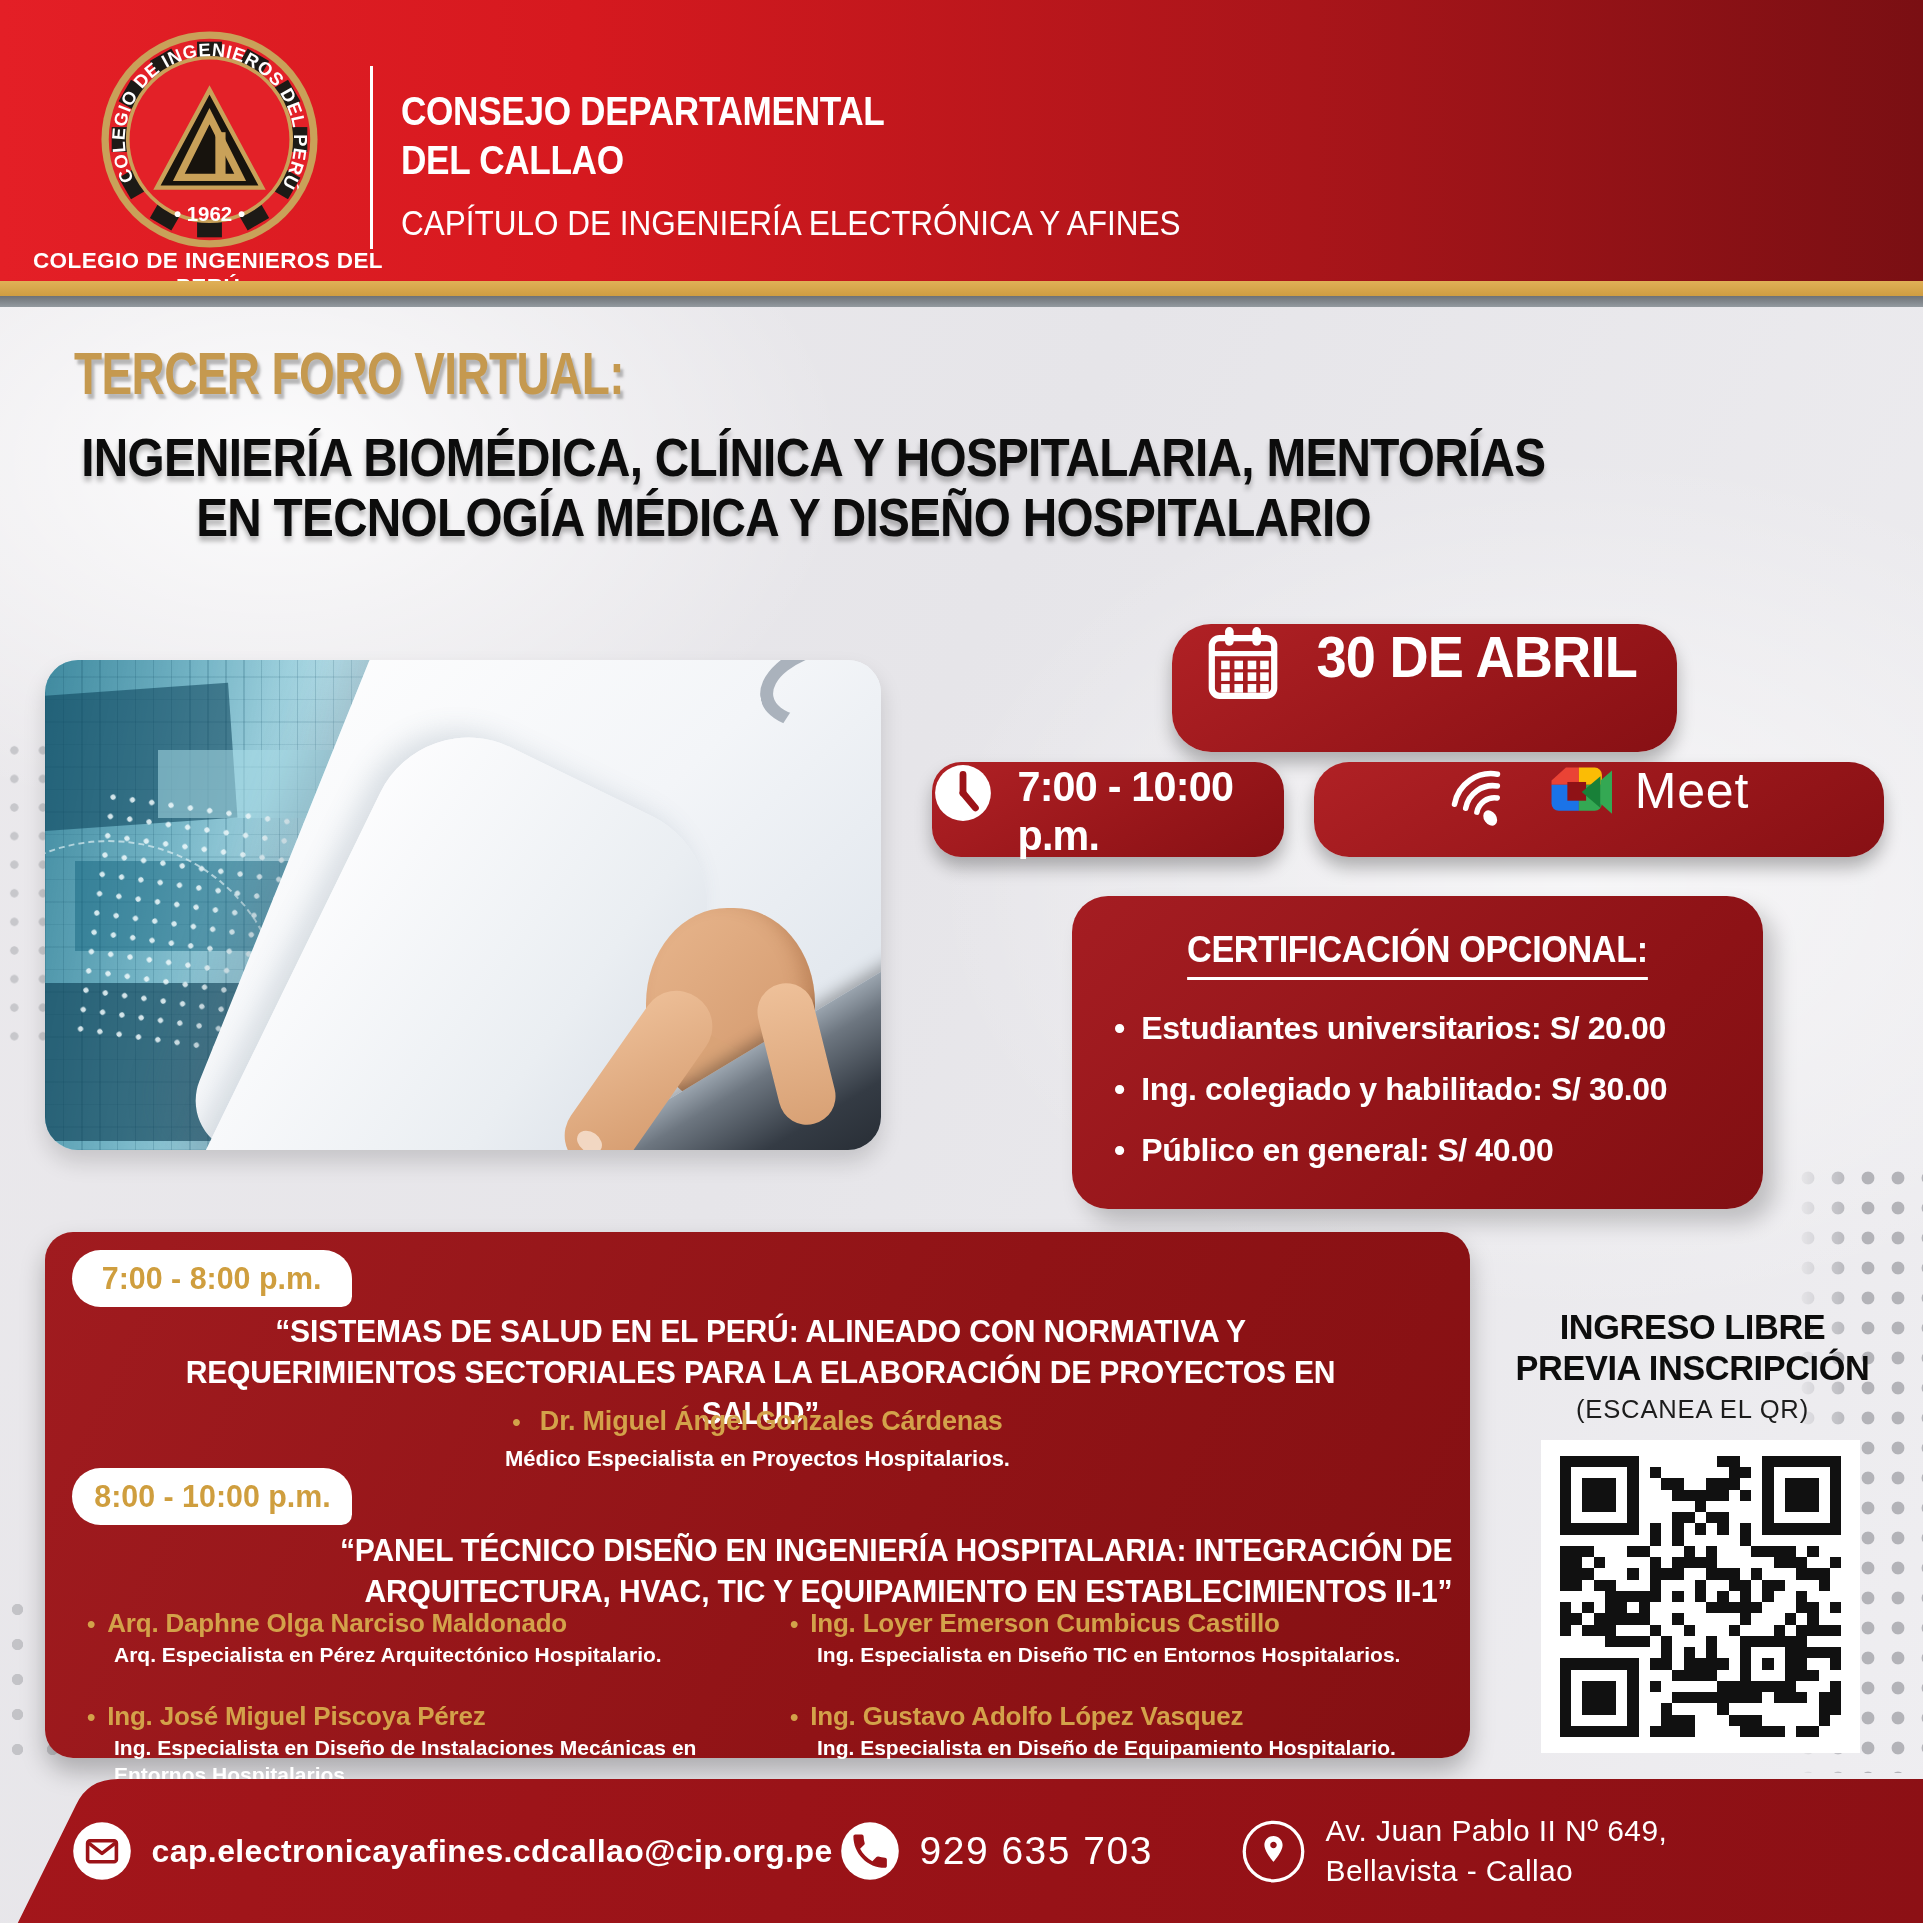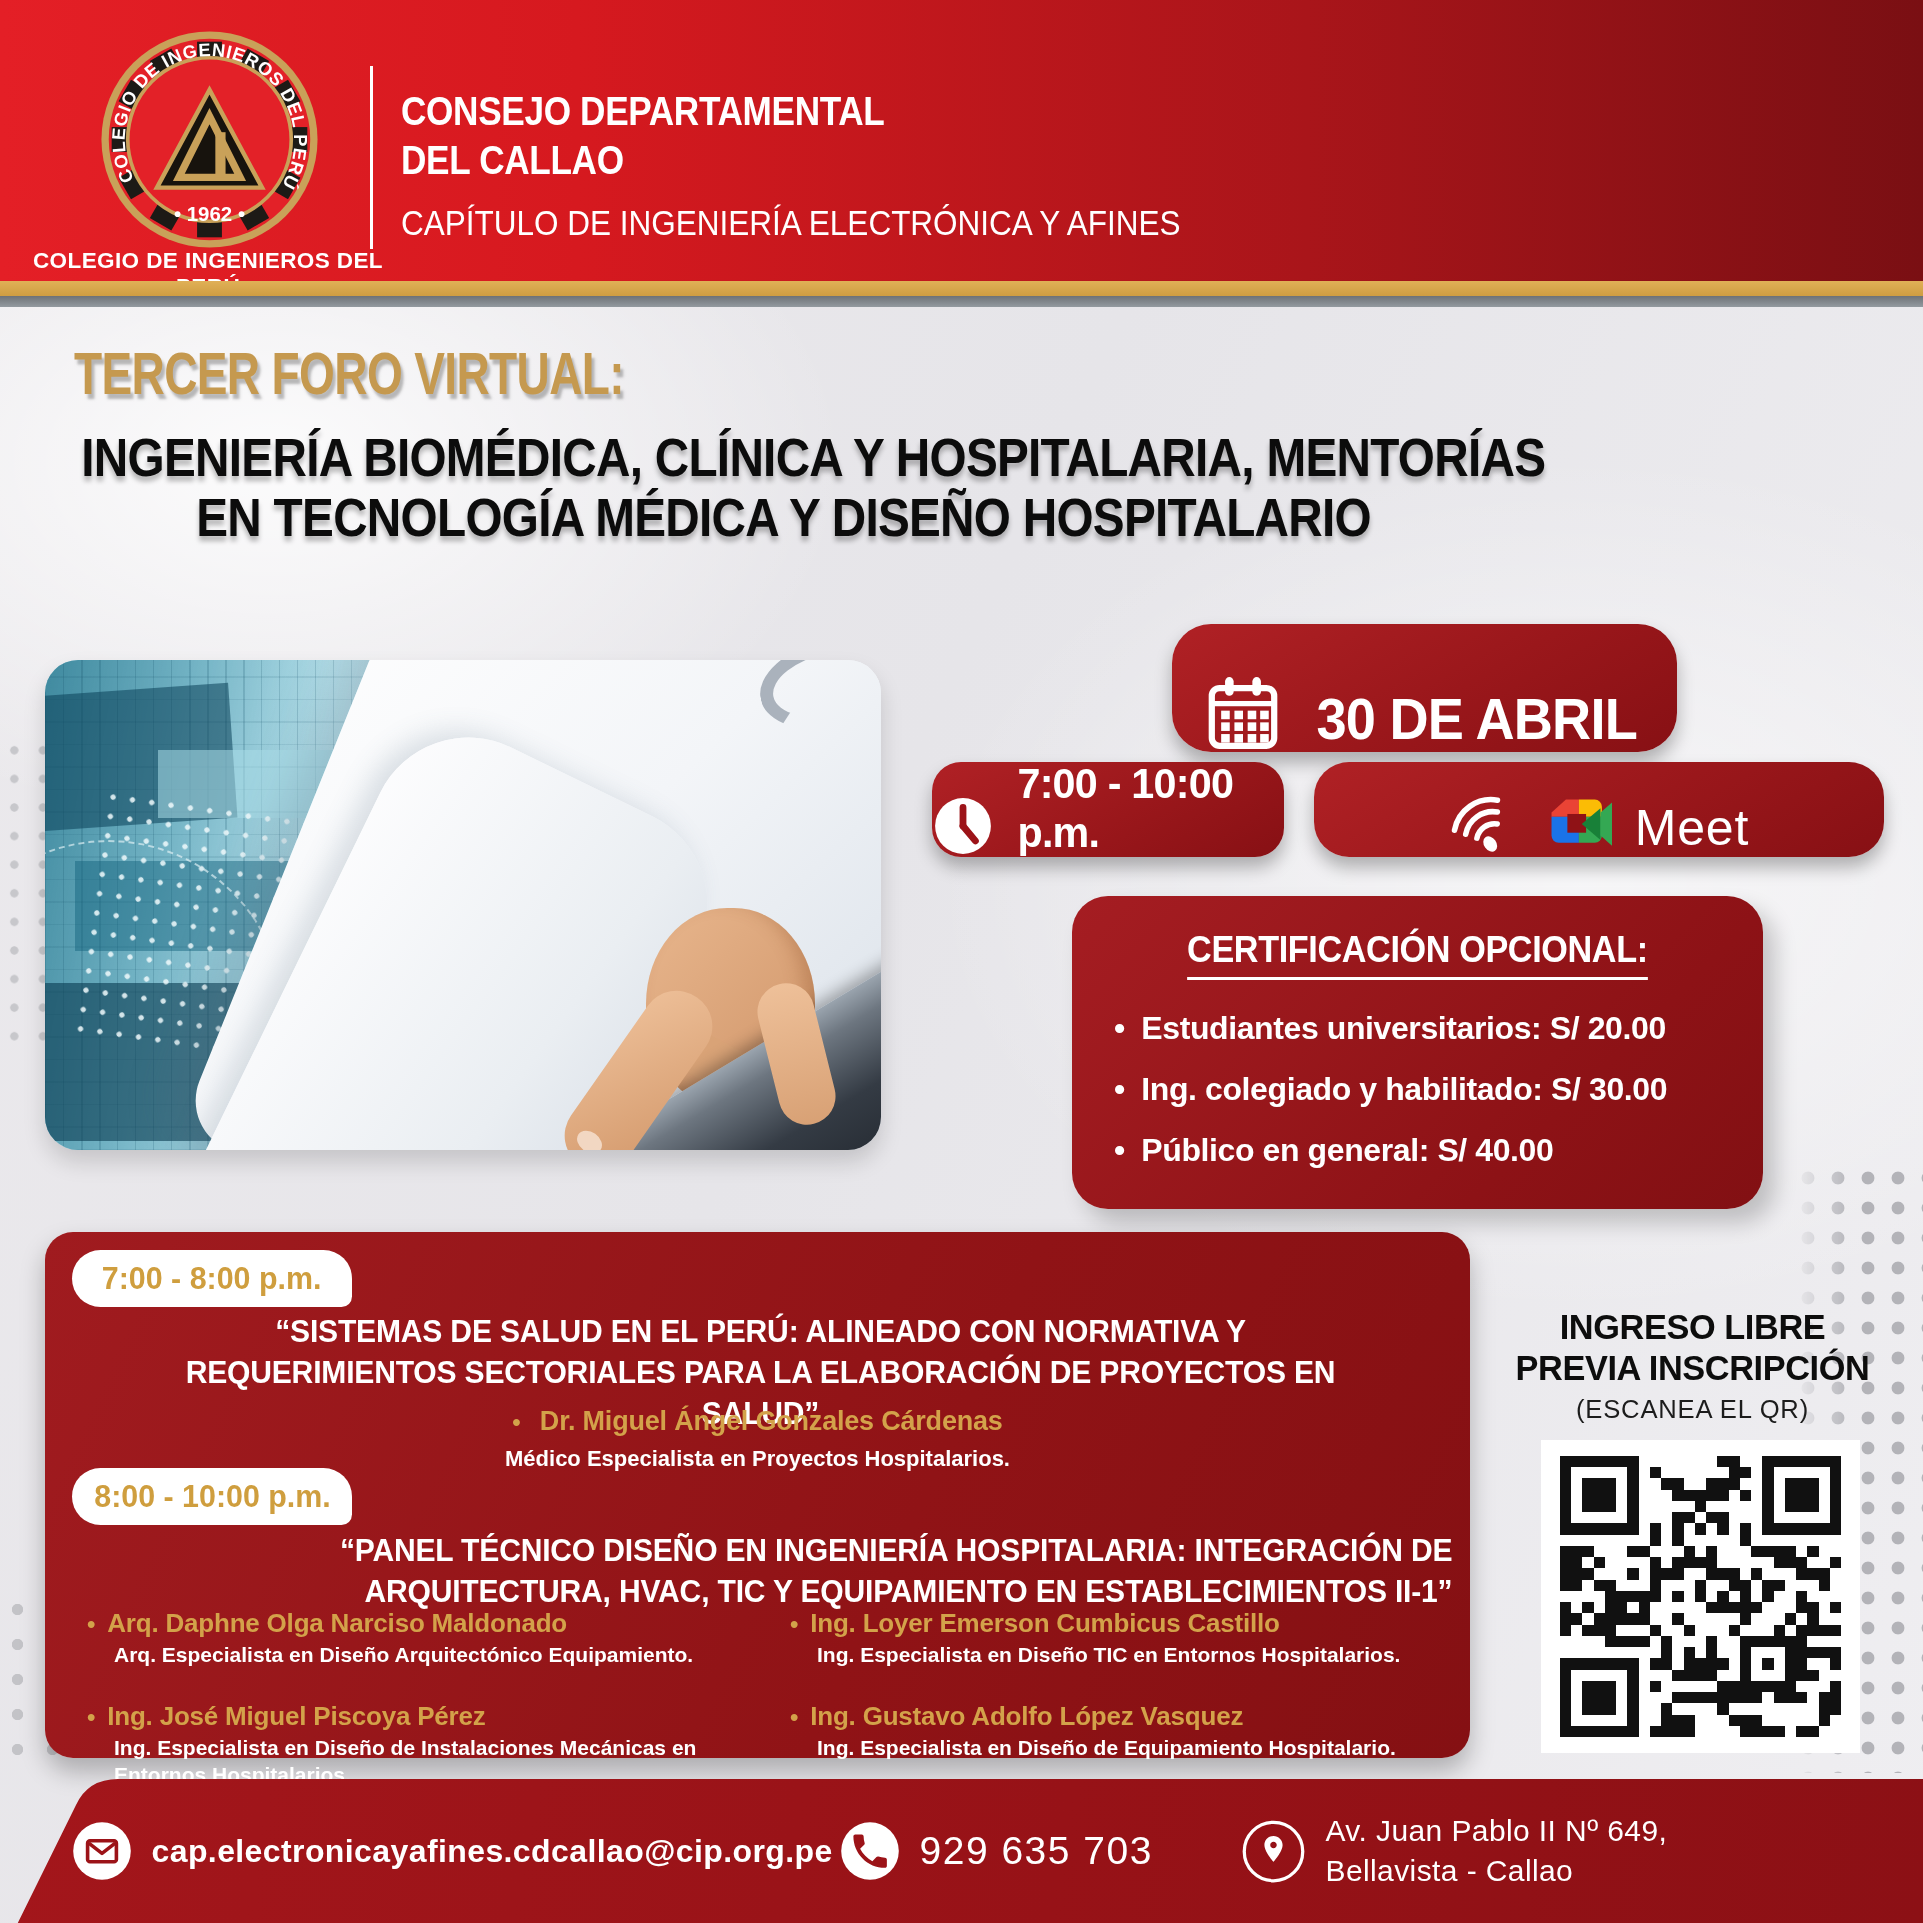--- a/index.html
+++ b/index.html
@@ -26,21 +26,21 @@
   .head-text .l3{margin-top:18px;font-size:35px;font-weight:normal;transform:scaleX(.9);transform-origin:left center;white-space:nowrap;}
   
   .kicker{position:absolute;left:74px;top:340px;font-size:59px;font-weight:800;color:#c5994f;
     transform:scaleX(.78);transform-origin:left center;white-space:nowrap;letter-spacing:-0.8px;
     text-shadow:3.8px 4.5px 3px rgba(120,120,120,.5);}
   .title-line{position:absolute;left:0;width:1568px;text-align:center;}
   .title-line span{display:inline-block;font-size:53px;font-weight:800;color:#0c0c0c;letter-spacing:-0.8px;
     transform:scaleX(.9);white-space:nowrap;text-shadow:0 4.5px 6px rgba(0,0,0,.28);}
   .t1{top:427px;} .t2{top:487px;}
   
-  .badge{position:absolute;display:flex;align-items:flex-end;justify-content:center;
+  .badge{position:absolute;display:flex;align-items:flex-start;justify-content:center;
     background:linear-gradient(150deg,#b02125 0%,#9a171b 55%,#871014 100%);
     box-shadow:0 10.5px 16.5px rgba(0,0,0,.28);color:#fff;}
   .date-badge{left:1172px;top:624px;width:505px;height:128px;border-radius:39px;gap:25.6px;}
   .date-badge .txt{font-size:57px;font-weight:800;letter-spacing:-0.8px;transform:scaleX(.95);}
   .time-badge{left:932px;top:762px;width:352px;height:95px;border-radius:29px;gap:18px;}
   .time-badge .txt{font-size:43px;font-weight:800;letter-spacing:-0.8px;transform:scaleX(.96);}
   .meet-badge{left:1314px;top:762px;width:570px;height:95px;border-radius:35px;gap:22.5px;}
   .meet-badge .txt{font-size:50px;font-weight:normal;letter-spacing:0.8px;}
   
   .cert{position:absolute;left:1072px;top:896px;width:691px;height:313px;border-radius:36px;
@@ -315,21 +315,21 @@
     <div class="pill pill2">
       <span>8:00 - 10:00 p.m.</span>
     </div>
     <div class="s-title s2-title">
       <span>“PANEL TÉCNICO DISEÑO EN INGENIERÍA HOSPITALARIA: INTEGRACIÓN DE ARQUITECTURA, HVAC, TIC Y EQUIPAMIENTO EN ESTABLECIMIENTOS II-1”</span>
     </div>
 
     <div class="spk-grid">
       <div class="spk-cell">
         <div class="spk-name"><span class="bullet">•</span><span>Arq. Daphne Olga Narciso Maldonado</span></div>
-        <div class="spk-role">Arq. Especialista en Diseño Arquitectónico Equipamiento.</div>
+        <div class="spk-role">Arq. Especialista en Pérez Arquitectónico Hospitalario.</div>
       </div>
       <div class="spk-cell">
         <div class="spk-name"><span class="bullet">•</span><span>Ing. Loyer Emerson Cumbicus Castillo</span></div>
         <div class="spk-role">Ing. Especialista en Diseño TIC en Entornos Hospitalarios.</div>
       </div>
       <div class="spk-cell">
         <div class="spk-name"><span class="bullet">•</span><span>Ing. José Miguel Piscoya Pérez</span></div>
         <div class="spk-role">Ing. Especialista en Diseño de Instalaciones Mecánicas en Entornos Hospitalarios.</div>
       </div>
       <div class="spk-cell">

